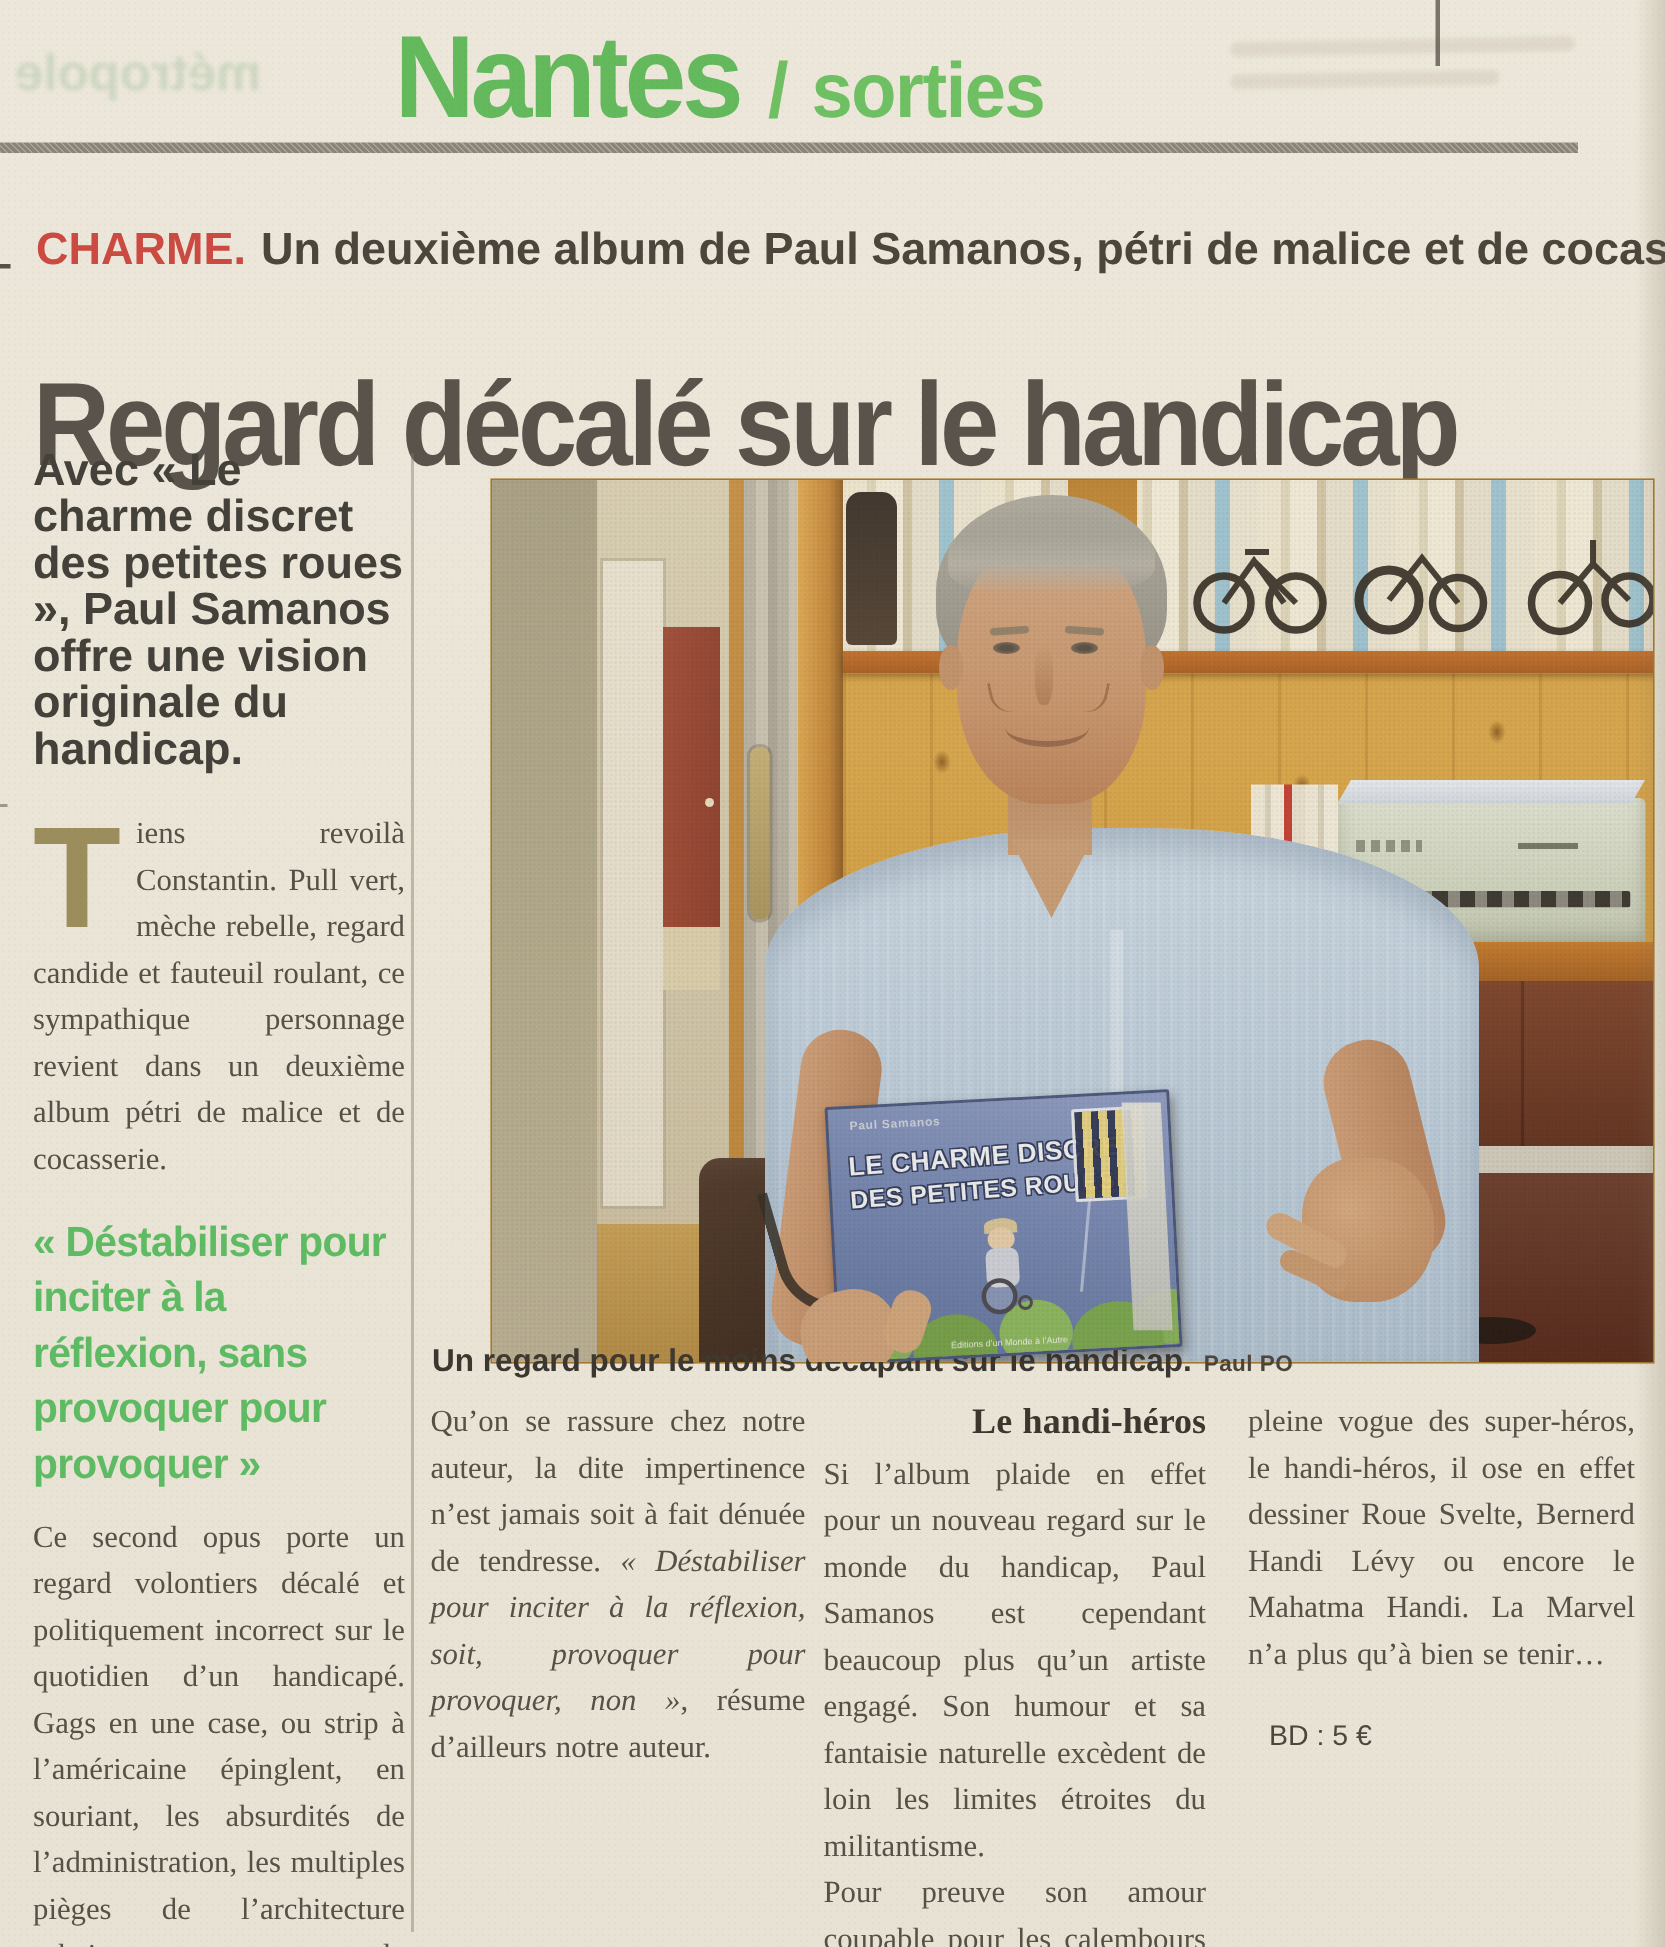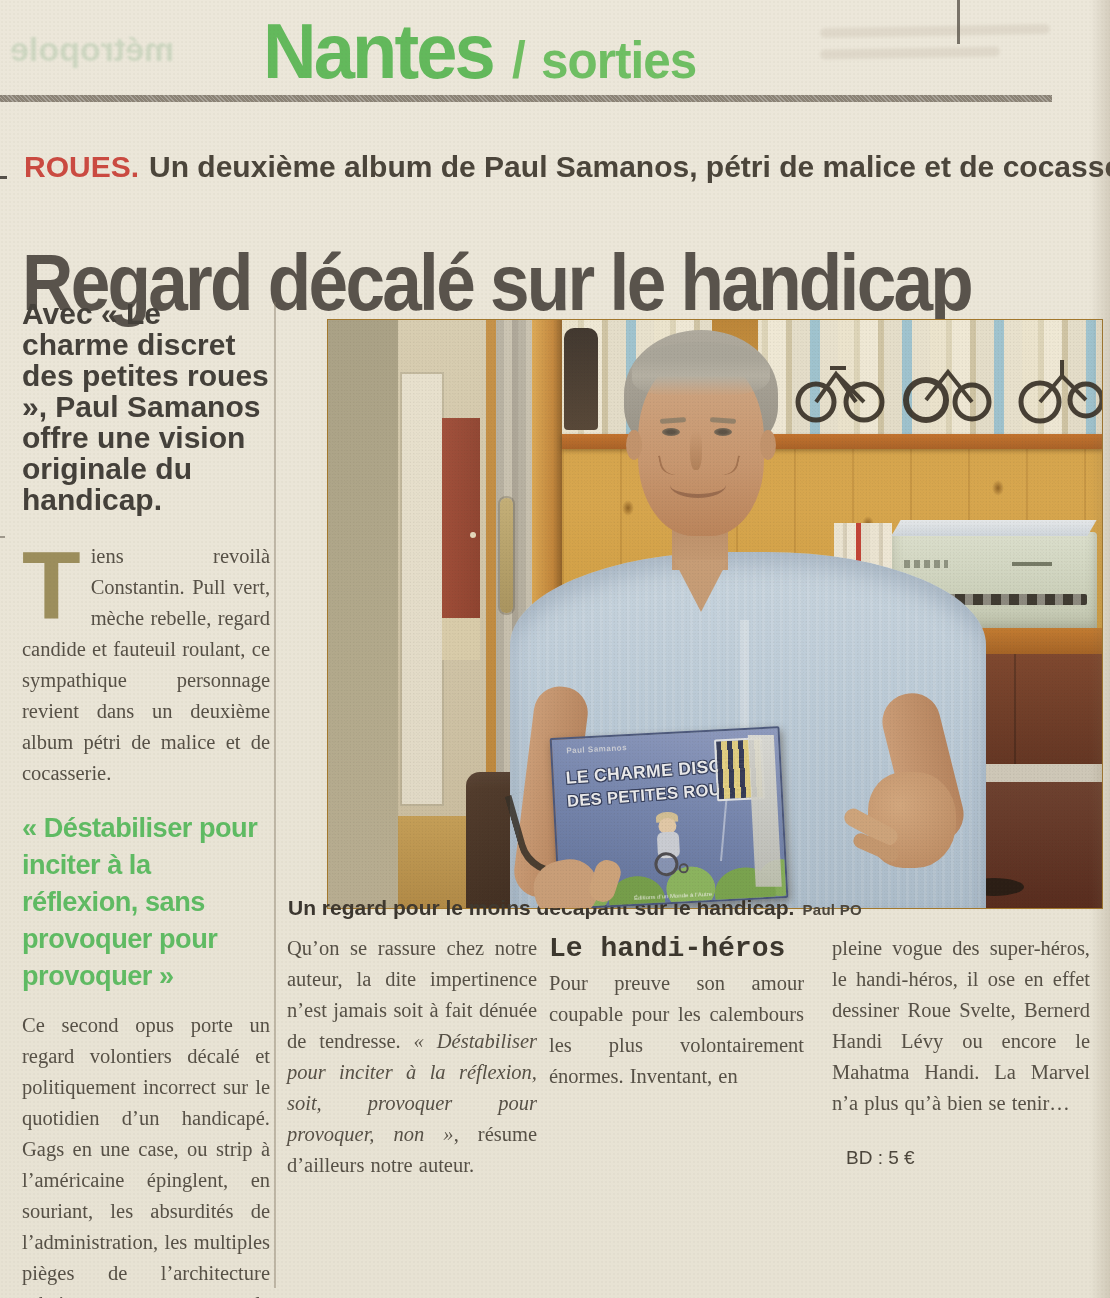--- a/index.html
+++ b/index.html
@@ -40,22 +40,22 @@
   .dropcap{float:left;font-family:"Liberation Sans",sans-serif;font-weight:800;font-size:96px;line-height:78px;
     color:#9c8e5c;margin:6px 10px 0 0;}
   .pullquote{font-size:28px;line-height:37px;font-weight:800;color:#5fbb63;letter-spacing:-.5px;
     margin:20px 0 16px 0;transform:scaleX(.97);transform-origin:left top;}
   .col-b{position:absolute;top:933px;font-family:"Liberation Serif",serif;font-size:20.5px;line-height:31px;
     color:#565046;text-align:justify;word-spacing:1px;}
   .col2{left:287px;width:250px;}
   .col3{left:549px;width:255px;}
   .col4{left:832px;width:258px;}
   .col-b p{margin:0;}
-  .subhead{font-family:Liberation Mono, monospace;font-weight:800;font-size:28px;color:#3c372e;
-    text-align:left;margin:0 0 4px 0;}
+  .subhead{font-family:Liberation Serif, serif;font-weight:800;font-size:24px;color:#3c372e;
+    text-align:right;margin:0 0 4px 0;}
   .infobox{margin-top:24px;padding-left:14px;font-family:"Liberation Sans",sans-serif;
     font-size:19px;line-height:30px;color:#4c463c;text-align:left;word-spacing:normal;}
   .infobox .price{margin-top:2px;}
   
   .photo{position:absolute;left:287px;top:303px;width:776px;height:590px;overflow:hidden;
     background:#c9932f;border:1px solid rgba(90,70,40,.35);box-sizing:border-box;}
   .photo *{position:absolute;}
   .ph-wall-left{left:0;top:0;width:70px;height:100%;
     background:linear-gradient(180deg,#a39b80,#b3ab8e 60%,#bdb499);border-right:3px solid #968e74;}
   .ph-hall{left:70px;top:0;width:88px;height:100%;background:linear-gradient(180deg,#d6ccb0,#cfc3a6);}
@@ -198,21 +198,21 @@
   <div class="tick-left2"></div>
 
   <div class="masthead">
     <span class="big">Nantes</span>
     <span class="sep">/</span>
     <span class="small">sorties</span>
   </div>
   <div class="toprule"></div>
 
   <div class="kicker">
-    <span class="tag">ROUES.</span><span>Un deuxième album de Paul Samanos, pétri de malice et de cocasserie</span>
+    <span class="tag">CHARME.</span><span>Un deuxième album de Paul Samanos, pétri de malice et de cocasserie</span>
   </div>
   <h1 class="headline">Regard décalé sur le handicap</h1>
 
   <div class="col1">
     <p class="lead">Avec « Le charme discret des petites roues », Paul Samanos offre une vision originale du handicap.</p>
     <p class="bodytxt"><span class="dropcap">T</span><span>iens revoilà Constantin. Pull vert, mèche rebelle, regard candide et fauteuil roulant, ce sympathique personnage revient dans un deuxième album pétri de malice et de cocasserie.</span></p>
     <h2 class="pullquote">« Déstabiliser pour inciter à la réflexion, sans provoquer pour provoquer »</h2>
     <p class="bodytxt"><span>Ce second opus porte un regard volontiers décalé et politiquement incorrect sur le quotidien d’un handicapé. Gags en une case, ou strip à l’américaine épinglent, en souriant, les absurdités de l’administration, les multiples pièges de l’architecture urbaine ou encore le dialogue, parfois désarmant avec les valides. </span></p>
   </div>
   <div class="colrule"></div>
@@ -323,20 +323,21 @@
     <span class="cap">Un regard pour le moins décapant sur le handicap.</span>
     <span class="credit">Paul PO</span>
   </div>
 
   <div class="col-b col2">
     <p><span>Qu’on se rassure chez notre auteur, la dite impertinence n’est jamais soit à fait dénuée de tendresse. </span><em>« Déstabiliser pour inciter à la réflexion, soit, provoquer pour provoquer, non »</em><span>, résume d’ailleurs notre auteur.</span></p>
   </div>
 
   <div class="col-b col3">
     <h3 class="subhead">Le handi-héros</h3>
+    <p>Si l’album plaide en effet pour un nouveau regard sur le monde du handicap, Paul Samanos est cependant beaucoup plus qu’un artiste engagé. Son humour et sa fantaisie naturelle excèdent de loin les limites étroites du militantisme.</p>
     <p>Pour preuve son amour coupable pour les calembours les plus volontairement énormes. Inventant, en</p>
   </div>
 
   <div class="col-b col4">
     <p>pleine vogue des super-héros, le handi-héros, il ose en effet dessiner Roue Svelte, Bernerd Handi Lévy ou encore le Mahatma Handi. La Marvel n’a plus qu’à bien se tenir…</p>
     <div class="infobox">
       <div class="price">BD : 5 €</div>
 
     </div>
   </div>

